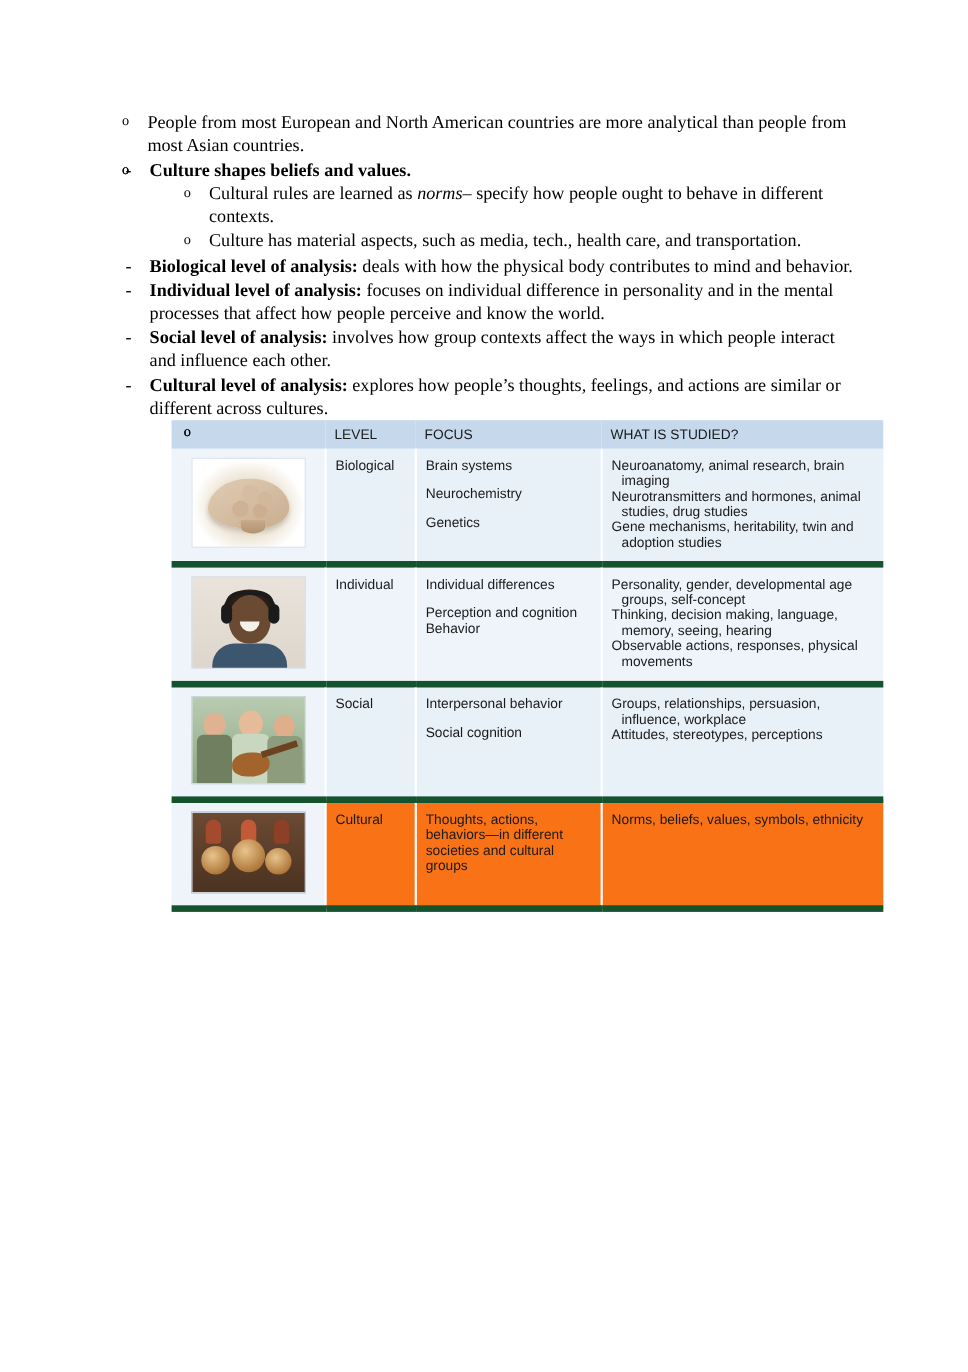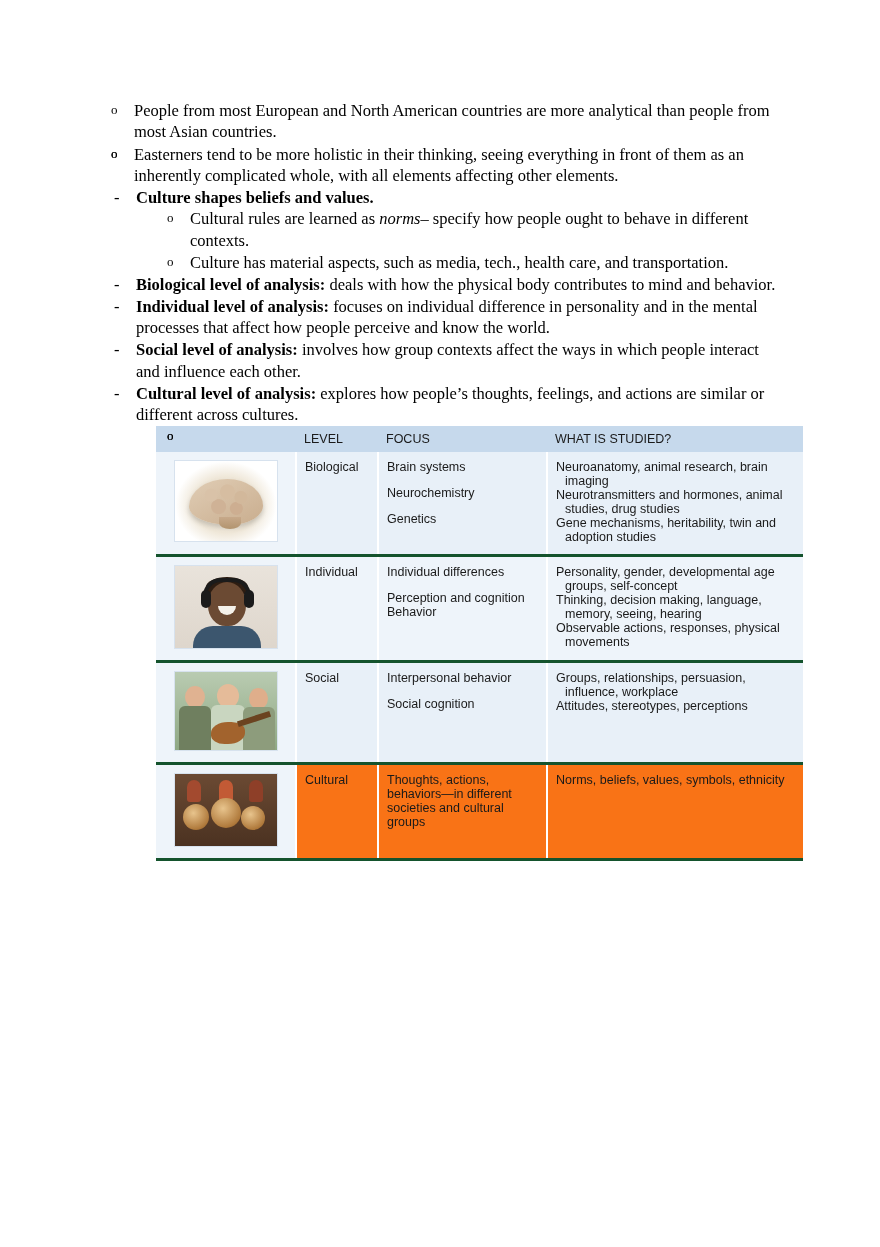--- a/index.html
+++ b/index.html
@@ -105,21 +105,21 @@
     border: none;
   }
   table.levels thead th.c1 { width: 124px; }
   table.levels thead th.c2 { width: 66px; }
   table.levels thead th.c3 { width: 153px; }
   table.levels thead th.c4 { width: 240px; }
 
   table.levels td {
     vertical-align: top;
     padding: 8px 8px 10px 8px;
-    border-bottom: 3px solid #14532d;
+    border-bottom: 6px solid #14532d;
   }
   table.levels tbody tr td.img-cell {
     background: #eef4fa;
     padding: 8px 8px 8px 8px;
     text-align: center;
     border-right: 2px solid #ffffff;
   }
   table.levels tbody tr.r-bio td:not(.img-cell) { background: #e8f0f8; }
   table.levels tbody tr.r-ind td:not(.img-cell) { background: #eef4fa; }
   table.levels tbody tr.r-soc td:not(.img-cell) { background: #e8f0f8; }
@@ -294,21 +294,20 @@
     <ul class="lvl2">
       <li>
         <span class="circ">o</span>
         <span>People from most European and North American countries are more analytical than people from most Asian countries.</span>
       </li>
       <li>
         <span class="circ">o</span>
       </li>
       <li>
         <span class="circ">o</span>
-        <span>Easterners tend to be more holistic in their thinking, seeing everything in front of them as an inherently complicated whole, with all elements affecting other elements.</span>
       </li>
     </ul>
 
     <ul class="lvl1">
       <li>
         <span class="dash">-</span>
         <span class="bold">Culture shapes beliefs and values.</span>
         <div class="sub-block">
           <ul class="lvl2">
             <li>

